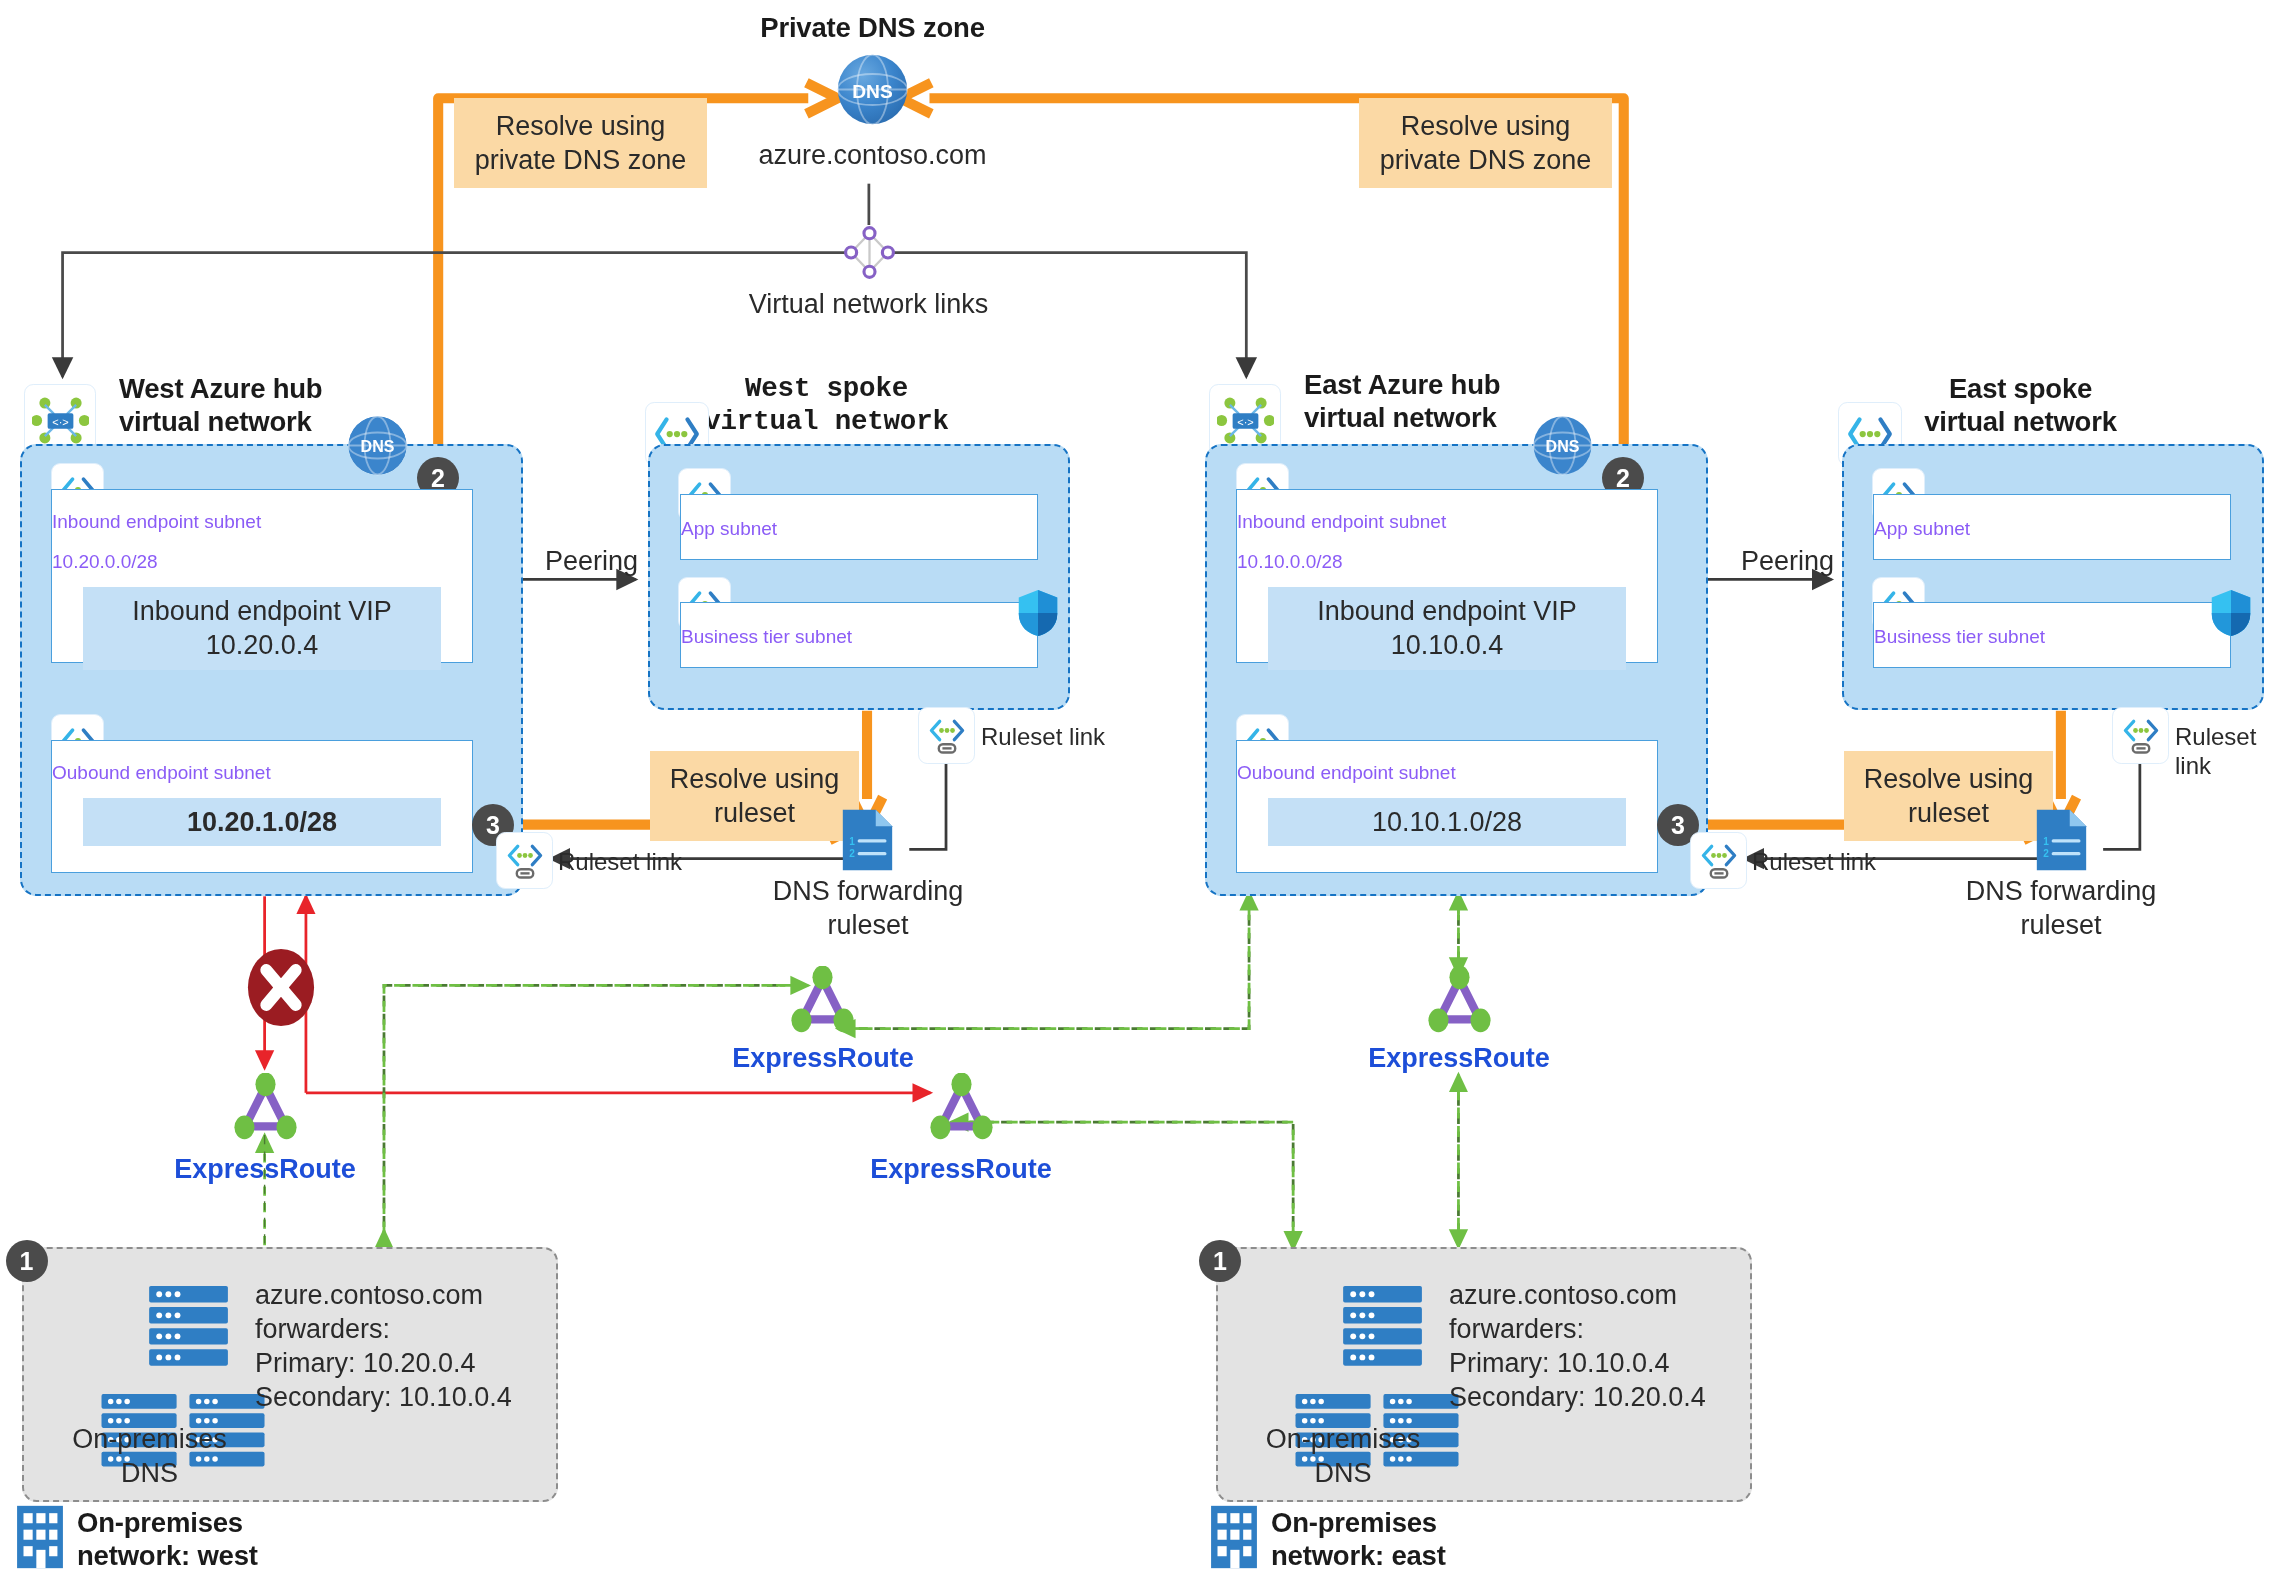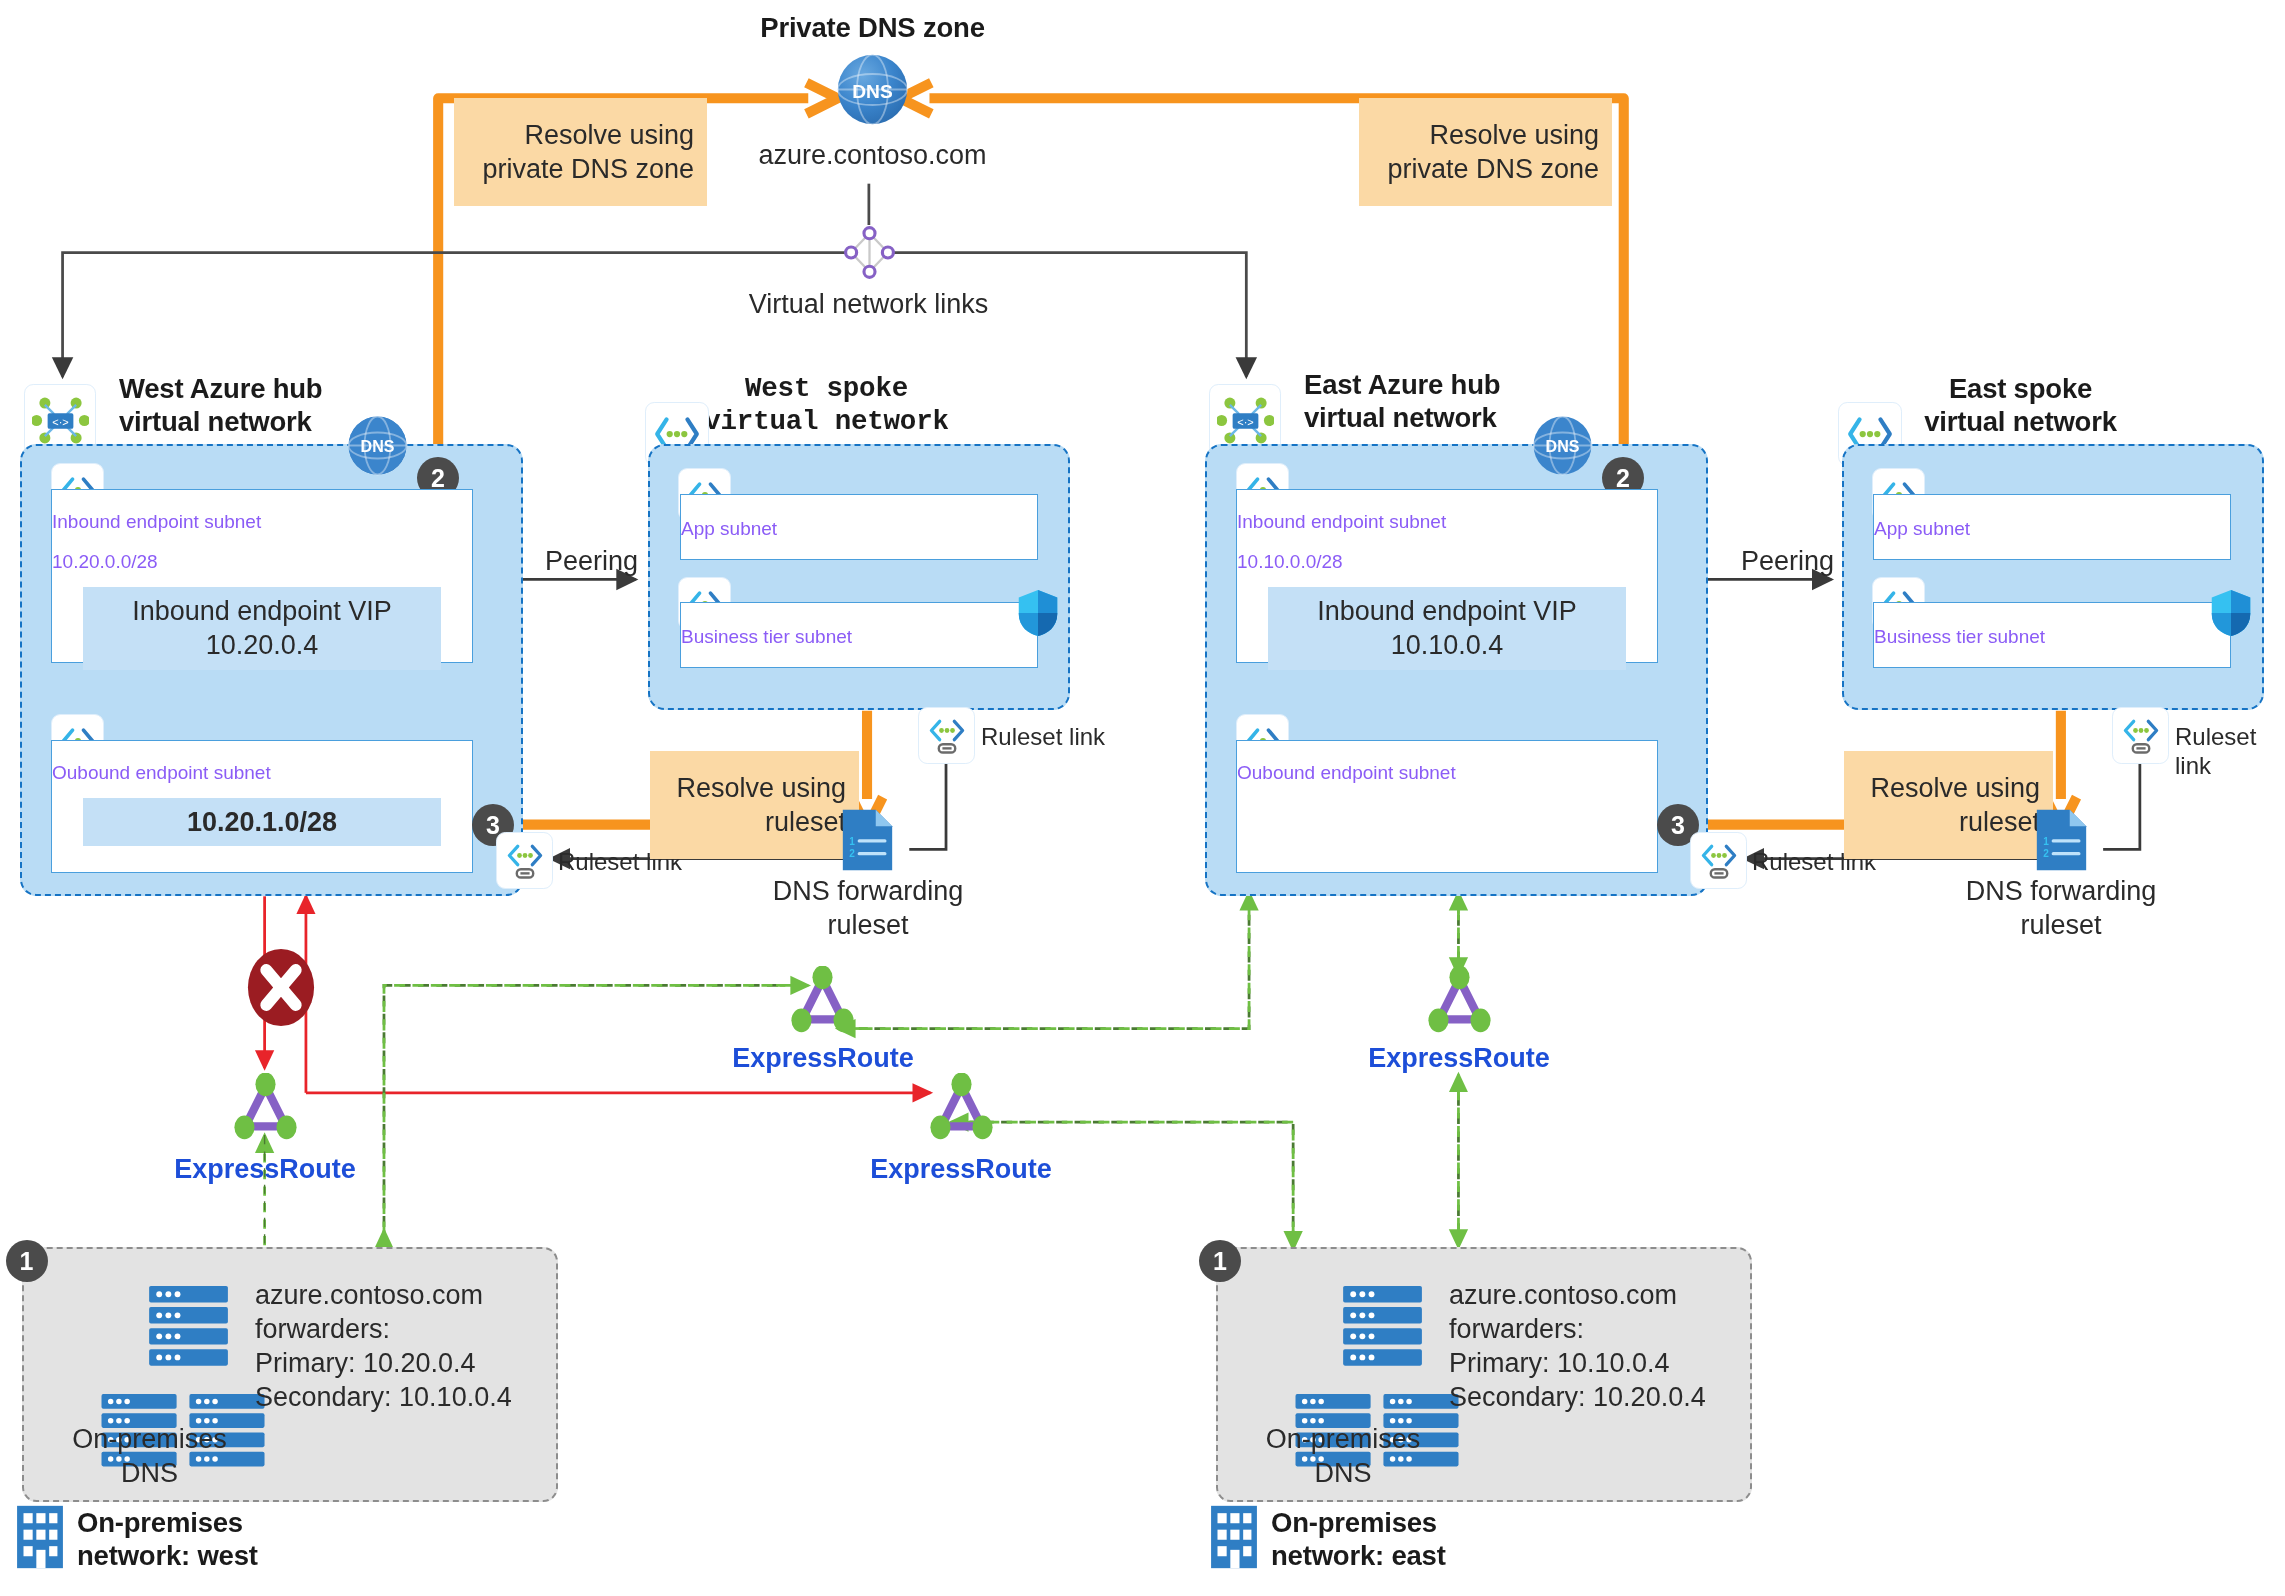--- a/index.html
+++ b/index.html
@@ -64,22 +64,22 @@
     color: #2a2a2a;
     padding: 7.3px 0;
   }
 
   
   .callout {
     background: #fbd9a5;
     color: #2a2a2a;
     font-size: 27px;
     line-height: 34px;
-    text-align: right;
-    padding: 20px 13px;
+    text-align: center;
+    padding: 11px 13px;
   }
 
   
   .badge {
     width: 42px; height: 42px;
     border-radius: 50%;
     background: #4b4b4b;
     color: #fff;
     font-weight: bold;
     font-size: 25px;
@@ -497,20 +497,21 @@
 
   <div class="abs tile" style="left:1236px; top:714px; width:53px; height:53px;">
     <svg width="40" height="40" viewBox="0 0 44 44">
       <path d="M16,10 L6,22 L16,34" fill="none" stroke="#35b4e8" stroke-width="4" stroke-linecap="round" stroke-linejoin="round"></path>
       <path d="M28,10 L38,22 L28,34" fill="none" stroke="#2f7ec4" stroke-width="4" stroke-linecap="round" stroke-linejoin="round"></path>
       <circle cx="22" cy="22" r="3.4" fill="#8cc63f"></circle>
     </svg>
   </div>
   <div class="abs subnet" style="left:1236px; top:740px; width:422px; height:133px;">
     <div class="subnet-label" style="margin-top:14.7px;">Oubound endpoint subnet</div>
+    <div class="ipbox" style="margin:9.2px 31px 0 31px;">10.10.1.0/28</div>
   </div>
 
   <div class="abs badge" style="left:1657px; top:804px;">3</div>
 
   <div class="abs tile" style="left:1690px; top:832px; width:57px; height:57px;">
     <svg width="44" height="44" viewBox="0 0 48 48">
       <path d="M16,8 L7,18 L16,28" fill="none" stroke="#35b4e8" stroke-width="3.6" stroke-linecap="round" stroke-linejoin="round"></path>
       <path d="M32,8 L41,18 L32,28" fill="none" stroke="#2f7ec4" stroke-width="3.6" stroke-linecap="round" stroke-linejoin="round"></path>
       <g fill="#8cc63f">
           <circle cx="18" cy="18" r="2.6"></circle>

